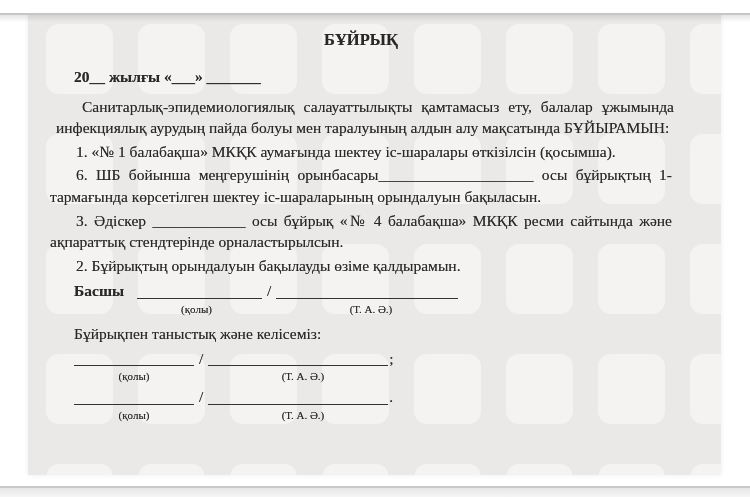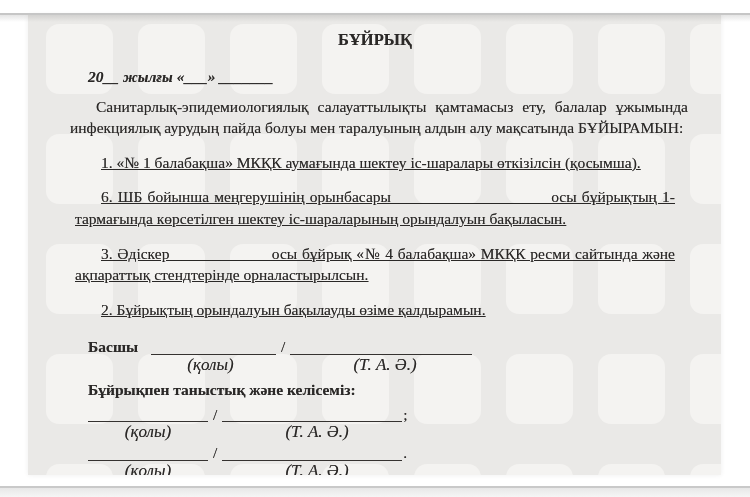--- a/index.html
+++ b/index.html
@@ -26,47 +26,47 @@
     box-shadow:0 0 5px rgba(0,0,0,0.07);
   }
   .texture{
     position:absolute;inset:0;display:grid;
     grid-template-columns:repeat(8,67px);grid-auto-rows:70px;
     gap:40px 25px;padding:9px 0 0 18px;
   }
   .tile{background:var(--tile);border-radius:13px;}
 
   .doc{
-    position:absolute;left:34px;top:0;width:626px;
+    position:absolute;left:20px;top:0;width:626px;
     color:var(--text);font-size:15.5px;line-height:21.6px;
     text-align:justify;
     text-shadow:0 0 0.5px rgba(45,42,40,.55);
   }
   .title{font-weight:bold;text-align:center;font-size:16.5px;line-height:18px;padding-top:16px;margin:0;}
-  .meta-row{display:flex;justify-content:space-between;font-weight:bold;margin-top:17px;padding-left:26px;font-style:italic;}
+  .meta-row{display:flex;justify-content:space-between;font-weight:bold;margin-top:17px;padding-left:26px;}
   .subject{font-weight:bold;margin:11px 0 0 0;text-indent:26px;}
   .preamble{margin:8px 0 0 8px;text-indent:26px;}
-  .item{margin:13px;text-indent:26px;text-decoration:underline;}
+  .item{margin:2px;text-indent:26px;}
   .item:first-of-type{margin-top:0;}
 
-  .sig-row{display:flex;align-items:flex-end;padding-left:26px;margin-top:16px;}
+  .sig-row{display:flex;align-items:flex-end;padding-left:26px;margin-top:4px;}
   .sig-row .role{font-weight:bold;margin-right:13px;}
   .blank{border-bottom:1.4px solid #353230;height:14px;margin-bottom:3px;}
   .b125{width:125px;} .b182{width:182px;} .b120{width:120px;} .b180{width:180px;}
   .slash{padding:0 5px;}
   .suffix{margin-left:1px;}
 
-  .cap-row{display:flex;font-style:italic;font-size:17px;line-height:14px;margin-top:0;}
+  .cap-row{display:flex;font-size:11px;line-height:14px;margin-top:0;}
   .cap{ text-align:center;}
   .cap-row.head{padding-left:86px;}
   .cap-row.head .c1{width:125px;} .cap-row.head .cgap{width:21px;} .cap-row.head .c2{width:182px;}
   .cap-row.ack{padding-left:26px;}
   .cap-row.ack .c1{width:120px;} .cap-row.ack .cgap{width:19px;} .cap-row.ack .c2{width:180px;}
 
-  .ack-heading{font-weight:bold;margin:7px 0 0 0;text-indent:26px;}
+  .ack-heading{font-weight:normal;margin:7px 0 0 0;text-indent:26px;}
   .ack .sig-row{padding-left:26px;margin-top:3px;}
 </style>
 </head>
 <body>
 
 <div class="top-line"></div>
 <div class="top-shadow"></div>
 
 <div class="sheet">
   <div class="texture">

